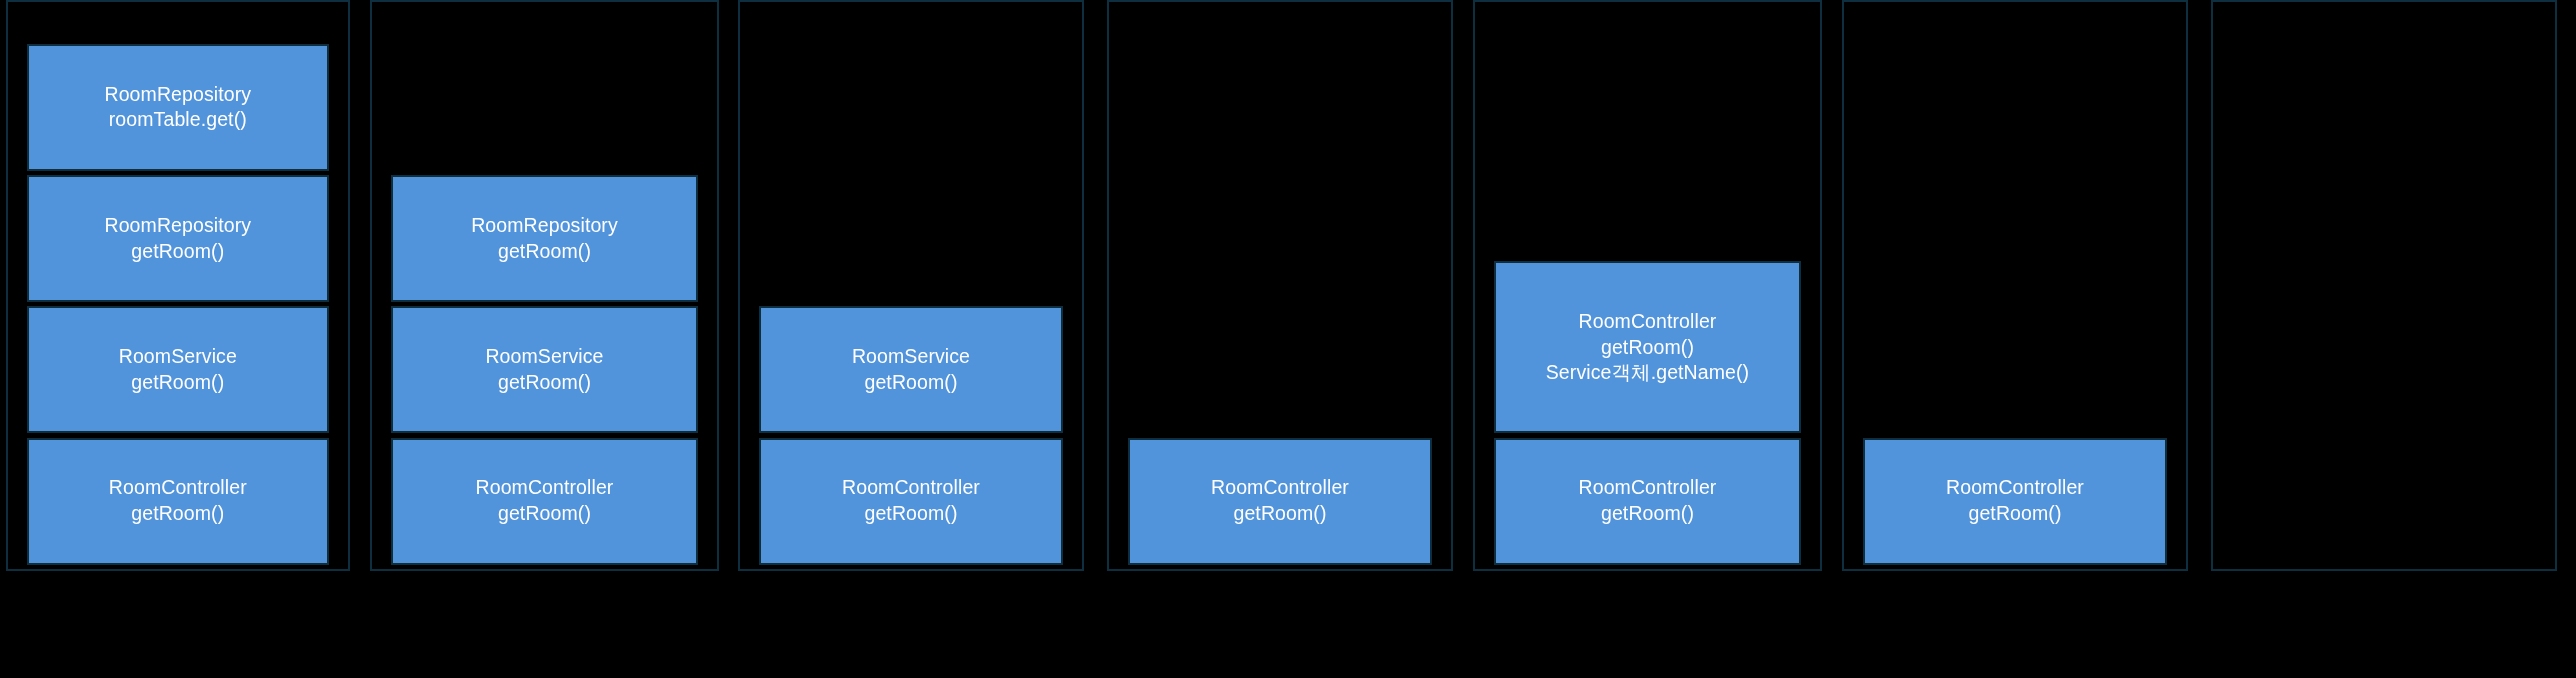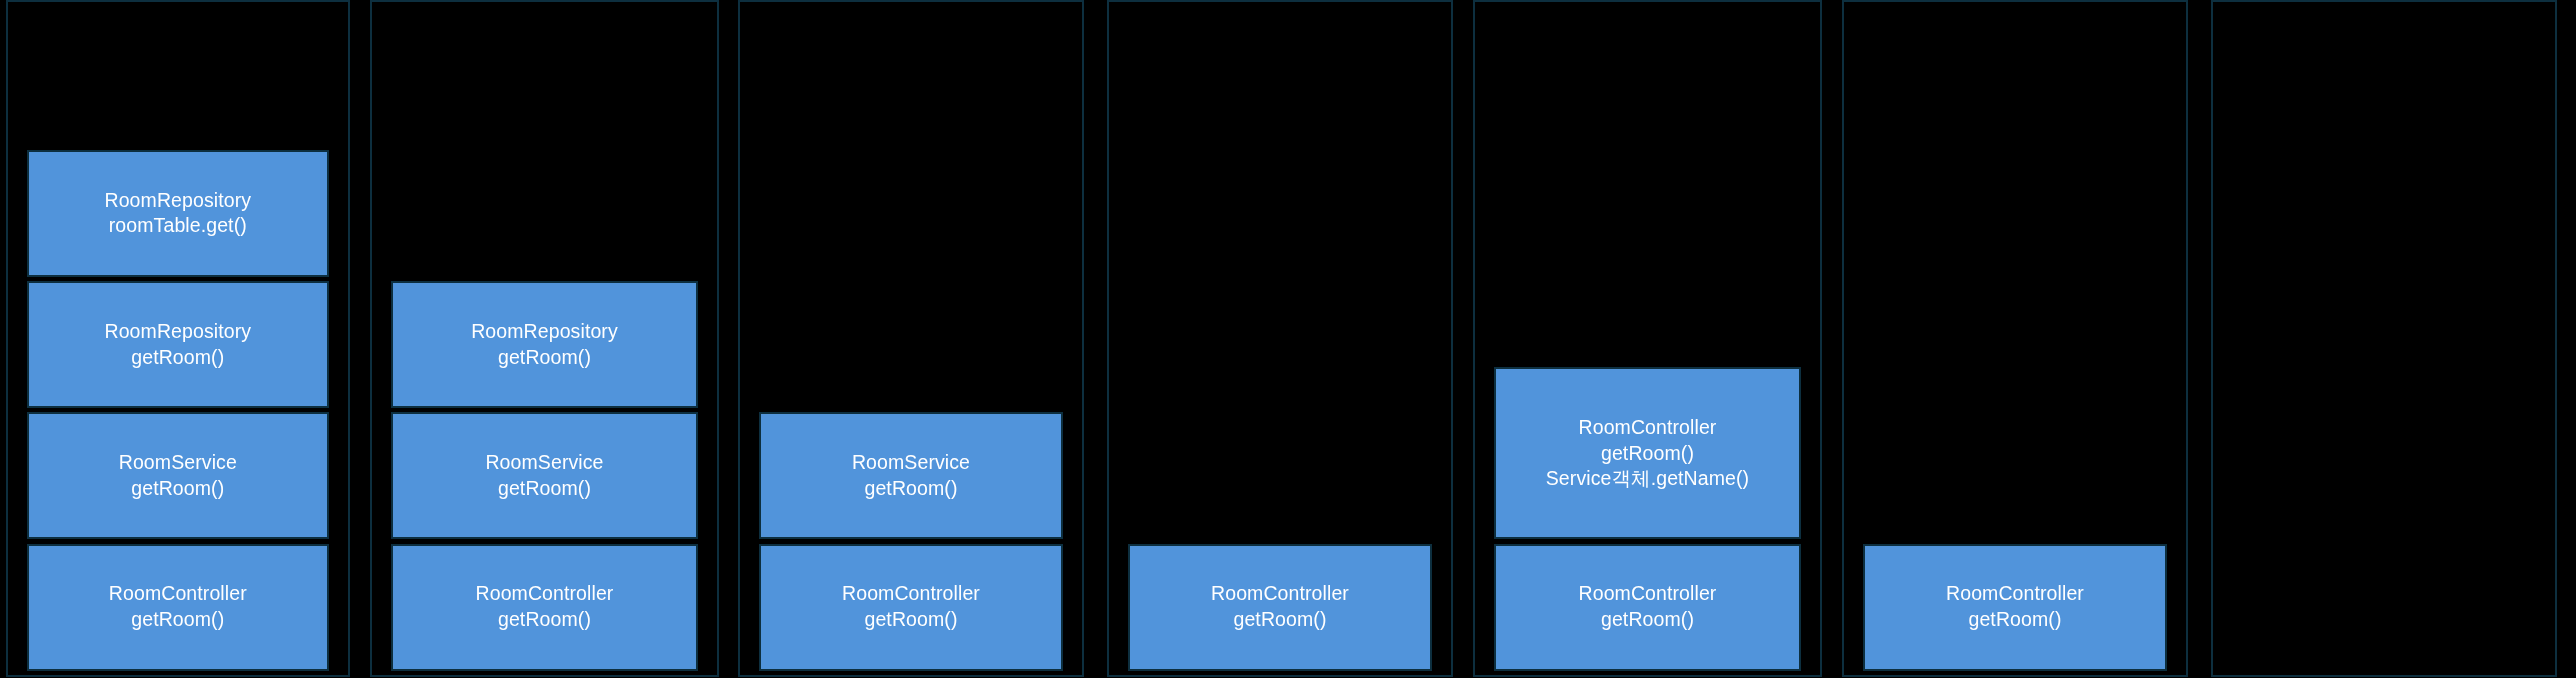--- a/index.html
+++ b/index.html
@@ -18,21 +18,21 @@
   #stage {
     position: relative;
     width: 2576px;
     height: 679px;
     background: #000000;
   }
 
   .column {
     position: absolute;
     top: 0px;
-    height: 677px;
+    height: 571px;
     box-sizing: border-box;
     background: #000000;
     border: 2.2px solid #0d2f3f;
     display: flex;
     flex-direction: column;
     justify-content: flex-end;
     align-items: center;
     padding: 0 0 4.3px 0;
   }
 

